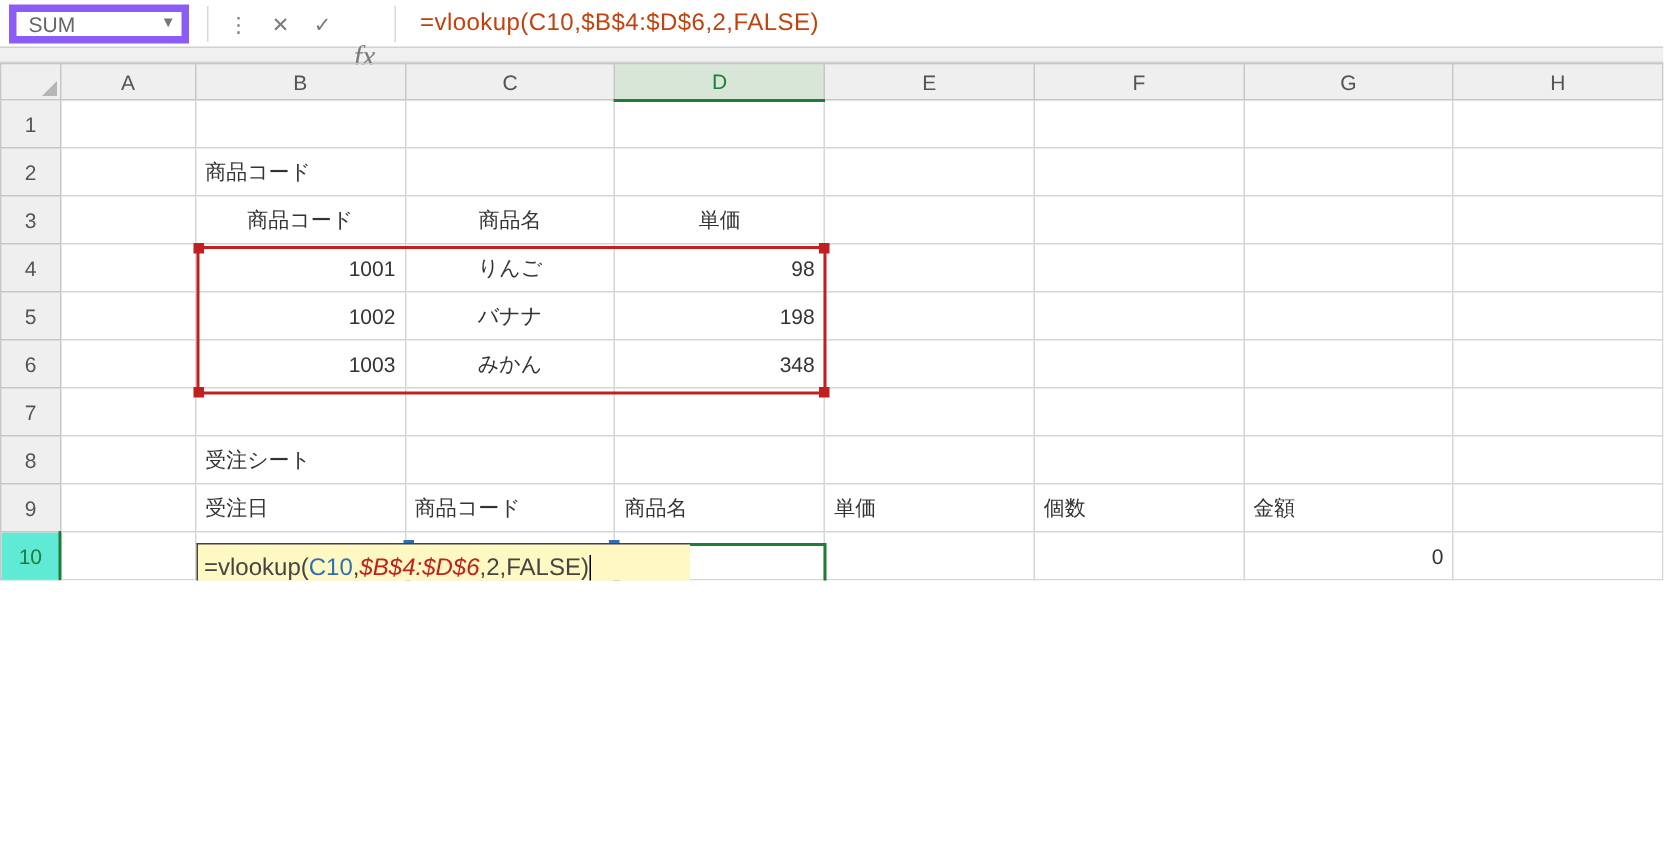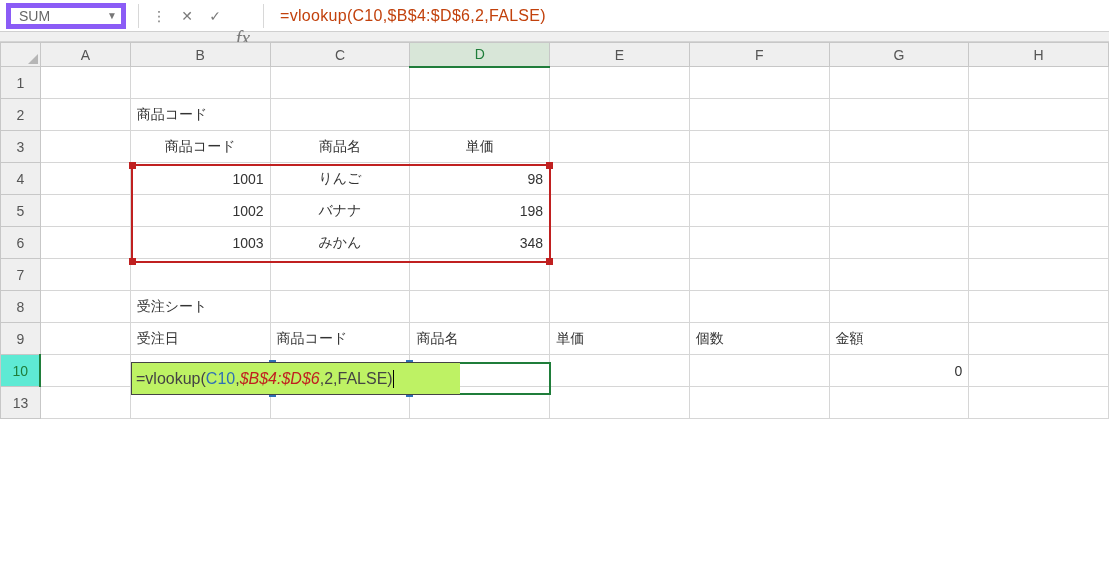--- a/index.html
+++ b/index.html
@@ -154,21 +154,21 @@
 
     .active-cell {
       border: 2px solid #1f7d3a;
       box-sizing: border-box;
     }
 
     .cell-edit {
       position: absolute;
       font-size: 16px;
       color: #444;
-      background: #bef264;
+      background: #fef9c3;
       padding: 0 4px;
       display: flex;
       align-items: center;
       border: 1px solid #444;
       border-right: none;
     }
     .tok-blue  { color: #2f6fb5; }
     .tok-red   { color: #c02020; font-style: italic; }
     .cursor {
       display: inline-block;
@@ -333,31 +333,20 @@
       <th class="rowhdr active">10</th>
       <td></td>
       <td class="order-cell"></td>
       <td class="order-cell"></td>
       <td class="order-cell"></td>
       <td class="order-cell"></td>
       <td class="order-cell"></td>
       <td class="order-cell right">0</td>
       <td></td>
     </tr>
-    <tr>
-      <th class="rowhdr">13</th>
-      <td></td>
-          <td></td>
-          <td></td>
-          <td></td>
-          <td></td>
-          <td></td>
-          <td></td>
-          <td></td>
-    </tr>
   </tbody>
 </table>
 
 <div class="overlay sel-red" style="left:131px; top:122px; width:420px; height:99px;">
   <span class="h1"></span>
       <span class="h2"></span>
 </div>
 
 <div class="overlay sel-blue" style="left:271px; top:320px; width:140px; height:33px;">
   <span class="h1"></span>

